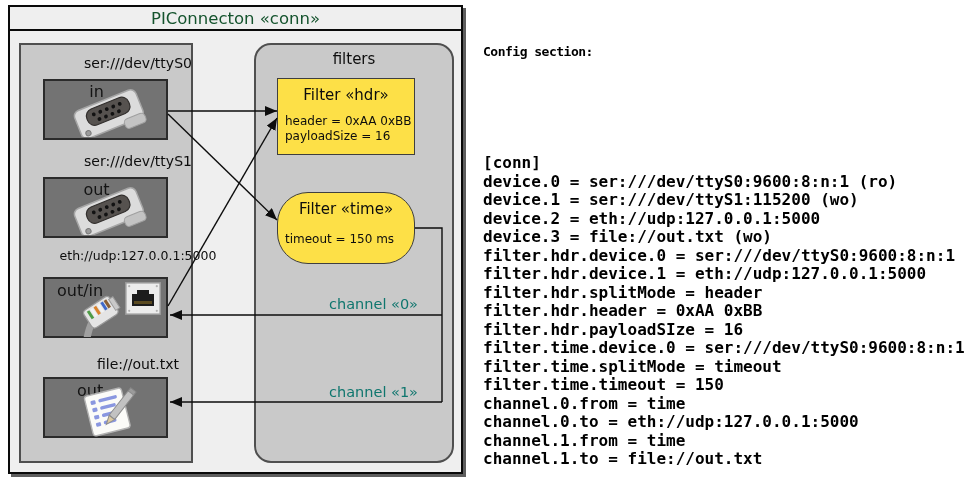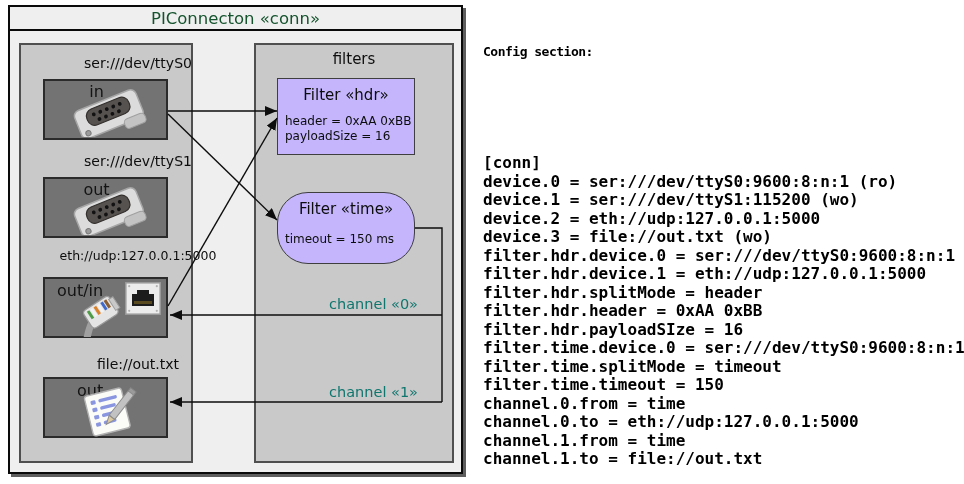--- a/index.html
+++ b/index.html
@@ -10,36 +10,36 @@
   .outer-box { position:absolute; left:8px; top:5px; width:455px; height:469px;
                background:#efefef; border:2.5px solid #0a0a0a;
                box-shadow:3px 3px 0 rgba(40,40,40,.75); z-index:0; }
   .outer-title { height:24px; line-height:24px; text-align:center;
                  font-size:16.5px; color:#14532d; border-bottom:2px solid #0a0a0a; }
 
   
   .panel { position:absolute; top:43px; height:420px; background:#c9c9c9;
            border:2px solid #4f4f4f; z-index:1; }
   .devices-panel { left:19px; width:174px; }
-  .filters-panel { left:254px; width:200px; }
+  .filters-panel { left:254px; width:200px;border-radius:17px; }
   .filters-title { text-align:center; font-size:15px; padding-top:5px; color:#0d0d0d; }
 
   
   .dev-label { position:absolute; left:19px; width:174px; text-align:center;
                font-size:14px; color:#0d0d0d; z-index:2;margin-left:32px; }
   .dev-label.small { font-size:12.5px; }
   .dev-box { position:absolute; left:43px; width:125px; height:61px;
              background:#737373; border:2px solid #2b2b2b; z-index:2; }
   .port-name { font-size:16px; color:#141414; }
   .port-center { text-align:center; padding-top:1px; padding-right:18px; }
   .port-left { position:absolute; left:12px; top:2px; }
   .abs { position:absolute; }
 
   
-  .filter-box { position:absolute; left:277px; width:138px; background:#c4b5fd;
+  .filter-box { position:absolute; left:277px; width:138px; background:#fde047;
                 border:1.6px solid #3f3f3f; z-index:2; }
   .filter-hdr { top:78px; height:77px; }
   .filter-time { top:192px; height:72px;border-radius:31px; }
   .filter-title { text-align:center; font-size:15px; padding-top:7px; color:#0d0d0d; }
   .filter-props { font-size:12px; line-height:15px; padding:10px 0 0 7px; color:#0d0d0d; }
   .filter-time .filter-props { padding-top:14px; }
 
   
   .chan-label { position:absolute; left:318px; width:100px; text-align:right;
                 font-size:14.5px; color:#0f766e; z-index:2; }

